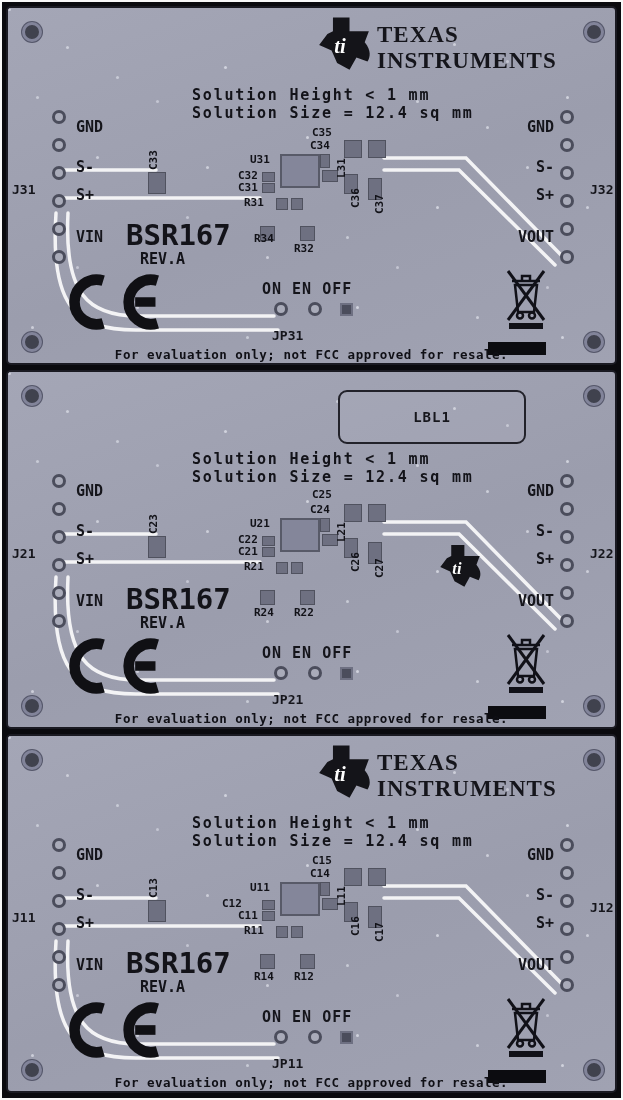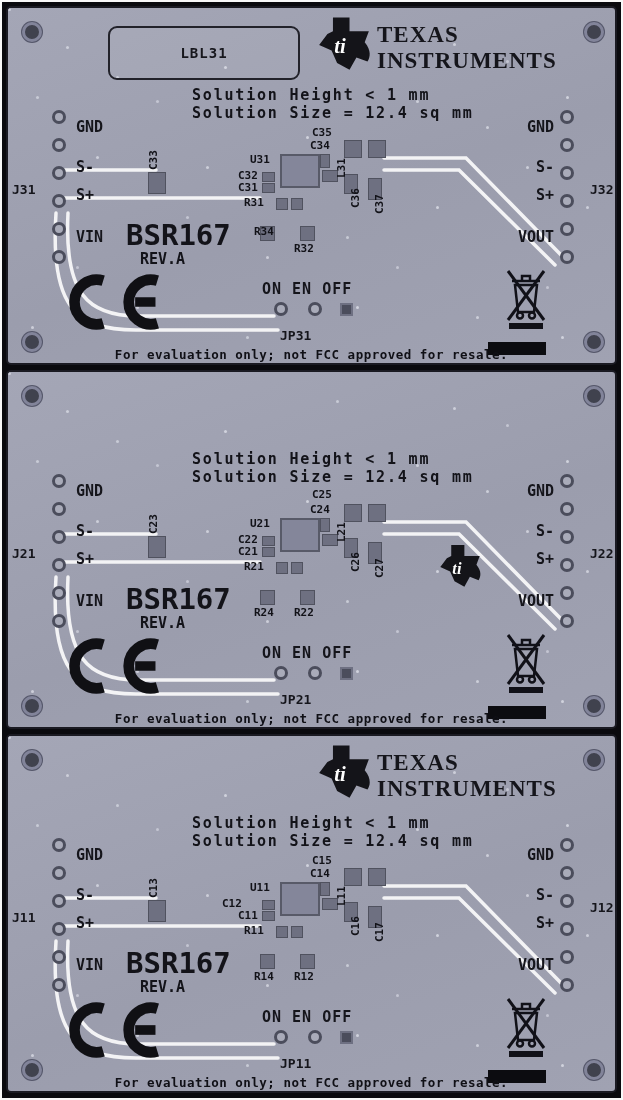--- a/index.html
+++ b/index.html
@@ -44,21 +44,21 @@
   .bsr{position:absolute;left:118px;top:210px;color:#131319;}
   .bsr-name{font:bold 29px "DejaVu Sans Mono",monospace;}
   .bsr-rev{font:bold 15px "DejaVu Sans Mono",monospace;margin-left:14px;margin-top:-2px;}
   .ce{position:absolute;left:48px;top:264px;}
   .weee{position:absolute;left:496px;top:260px;}
   .blackbar{position:absolute;left:480px;top:334px;width:58px;height:13px;background:#0c0c10;}
   .fcc{position:absolute;left:0;right:0;top:339px;text-align:center;
        font:bold 12.5px "DejaVu Sans Mono",monospace;color:#101016;letter-spacing:.5px;}
   .jlabels{position:absolute;left:254px;top:272px;font:bold 15px "DejaVu Sans Mono",monospace;
            letter-spacing:1px;color:#15151b;}
-  .jref2{position:absolute;left:272px;top:320px;font:bold 13px "DejaVu Sans Mono",monospace;color:#15151b;}
+  .jref2{position:absolute;left:264px;top:320px;font:bold 13px "DejaVu Sans Mono",monospace;color:#15151b;}
 </style>
 </head>
 <body>
 
 <div class="page">
   <div id="boards">
   <div class="board">
     <div class="speckles"></div>
 
     <svg class="traces" width="607" height="355" viewBox="0 0 607 355">
@@ -70,23 +70,20 @@
         <path d="M48,205 C42,296 66,322 128,322 H270"></path>
         <path d="M60,205 C56,286 80,308 130,308 H266"></path>
       </g>
     </svg>
 
     <div class="hole" style="left:14px;top:14px"></div>
     <div class="hole" style="left:576px;top:14px"></div>
     <div class="hole" style="left:14px;top:324px"></div>
     <div class="hole" style="left:576px;top:324px"></div>
 
-    <div class="lblbox box1">
-      <span>LBL31</span>
-    </div>
 
     <div class="tilogo">
       <svg width="56" height="58" viewBox="0 0 40 42">
         <path d="M12,1 H24 V11 H38 L35,19 C40,25 39,30 37,33 L29,30 L24,39 L15,34 L11,25 L2,21 L8,13 L12,11 Z" fill="#141419"></path>
         <text x="13" y="27" font-size="15" font-style="italic" font-weight="bold" fill="#ffffff">ti</text>
       </svg>
       <div class="tiname">
         <div>TEXAS</div>
         <div>INSTRUMENTS</div>
       </div>
@@ -139,21 +136,21 @@
     <span class="refdes vlab" style="left:139px;top:162px">C33</span>
     <span class="refdes" style="left:304px;top:118px">C35</span>
     <span class="refdes" style="left:302px;top:131px">C34</span>
     <span class="refdes vlab" style="left:327px;top:170px">L31</span>
     <span class="refdes" style="left:242px;top:145px">U31</span>
     <span class="refdes" style="left:230px;top:161px">C32</span>
     <span class="refdes" style="left:230px;top:173px">C31</span>
     <span class="refdes" style="left:236px;top:188px">R31</span>
     <span class="refdes vlab" style="left:341px;top:200px">C36</span>
     <span class="refdes vlab" style="left:365px;top:206px">C37</span>
-    <span class="refdes" style="left:246px;top:217px">R34</span>
+    <span class="refdes" style="left:246px;top:224px">R34</span>
     <span class="refdes" style="left:286px;top:234px">R32</span>
 
     <div class="bsr">
       <div class="bsr-name">BSR167</div>
       <div class="bsr-rev">REV.A</div>
     </div>
 
     <svg class="ce" width="108" height="60" viewBox="0 0 110 62">
       <g fill="none" stroke="#101014" stroke-width="11">
         <path d="M48,9 A23,23 0 1 0 48,53"></path>
@@ -197,20 +194,23 @@
         <path d="M48,205 C42,296 66,322 128,322 H270"></path>
         <path d="M60,205 C56,286 80,308 130,308 H266"></path>
       </g>
     </svg>
 
     <div class="hole" style="left:14px;top:14px"></div>
     <div class="hole" style="left:576px;top:14px"></div>
     <div class="hole" style="left:14px;top:324px"></div>
     <div class="hole" style="left:576px;top:324px"></div>
 
+    <div class="lblbox box2">
+      <span>LBL1</span>
+    </div>
 
     <svg class="tismall" width="44" height="46" viewBox="0 0 40 42">
       <path d="M12,1 H24 V11 H38 L35,19 C40,25 39,30 37,33 L29,30 L24,39 L15,34 L11,25 L2,21 L8,13 L12,11 Z" fill="#141419"></path>
       <text x="13" y="27" font-size="15" font-style="italic" font-weight="bold" fill="#ffffff">ti</text>
     </svg>
 
     <div class="solution">
       <div>Solution Height &lt; 1 mm</div>
       <div>Solution Size = 12.4 sq mm</div>
     </div>

